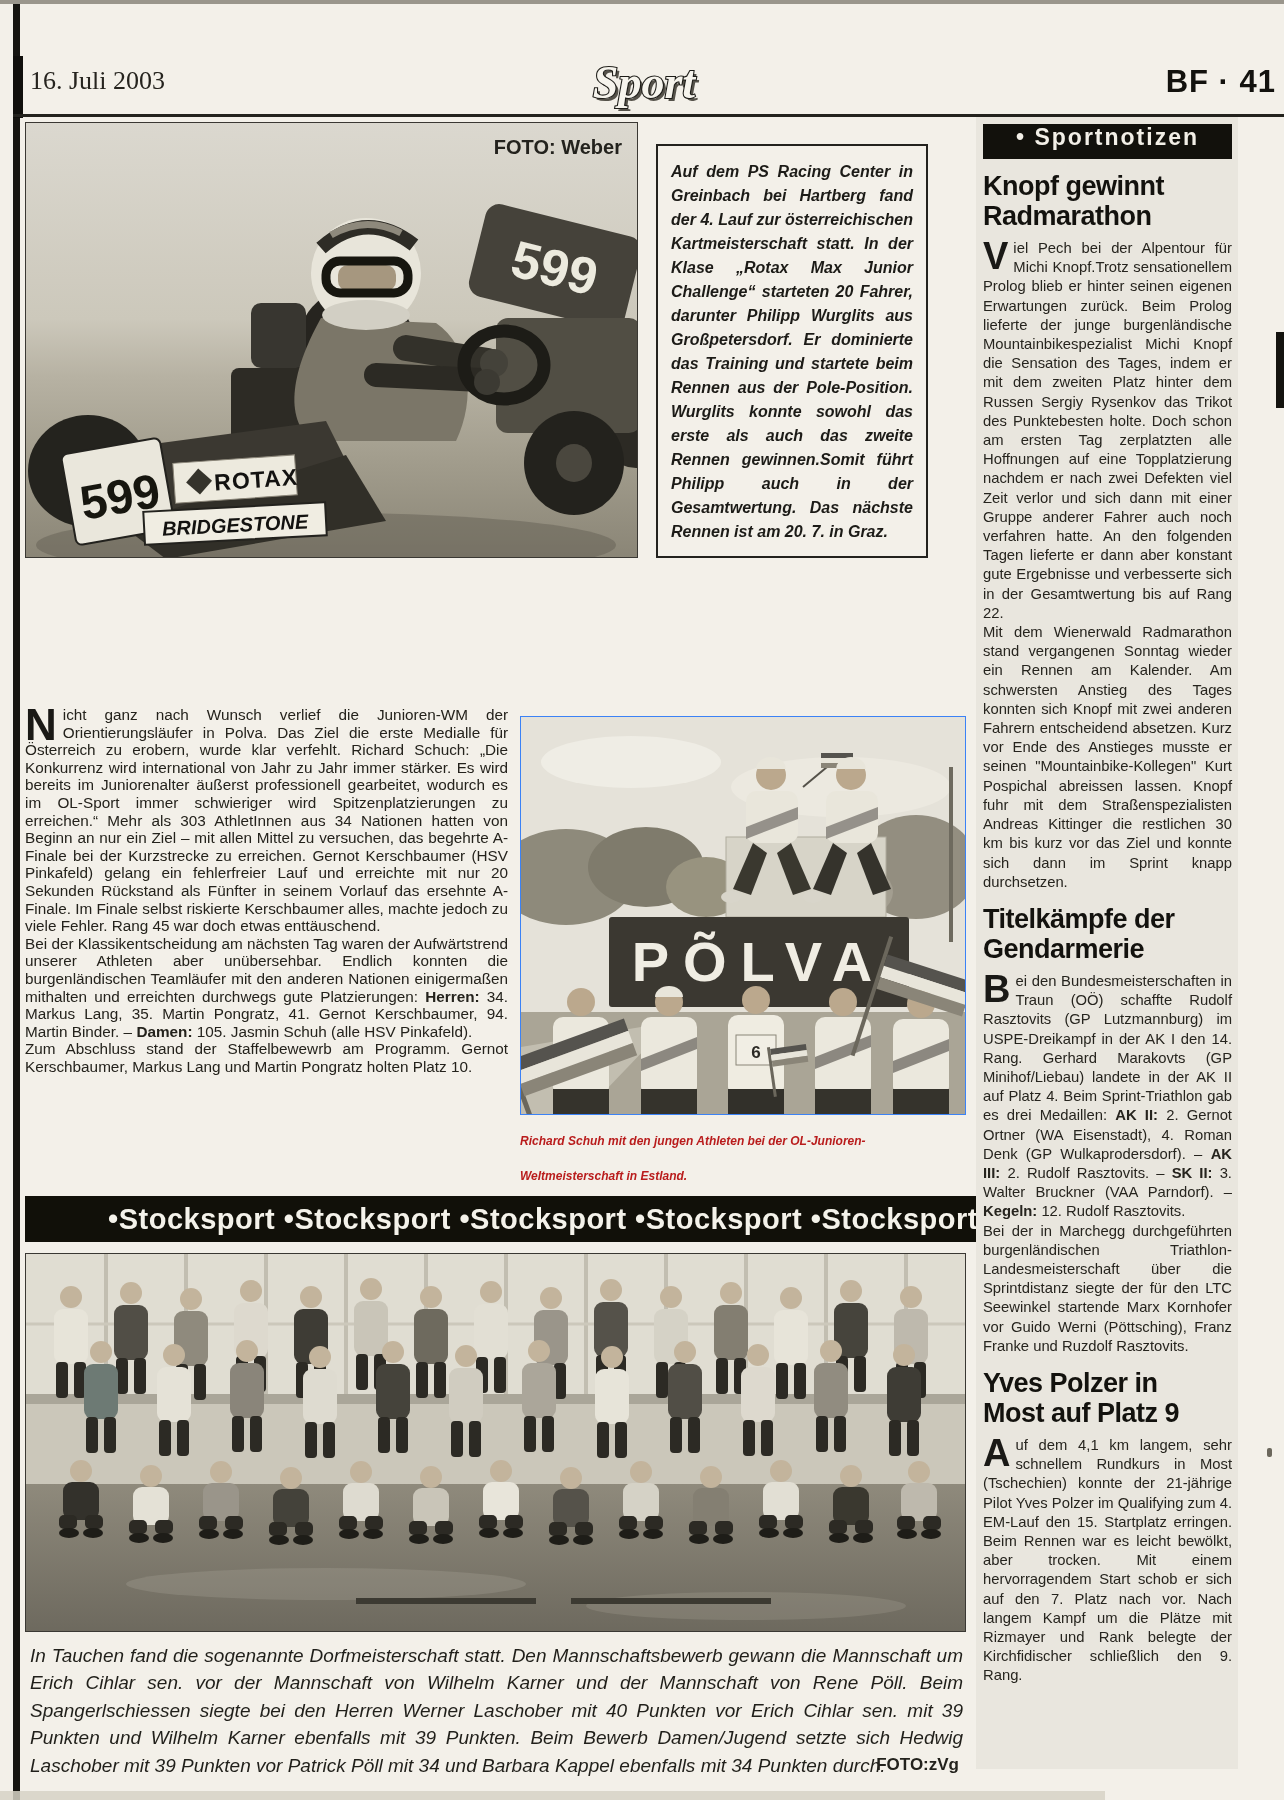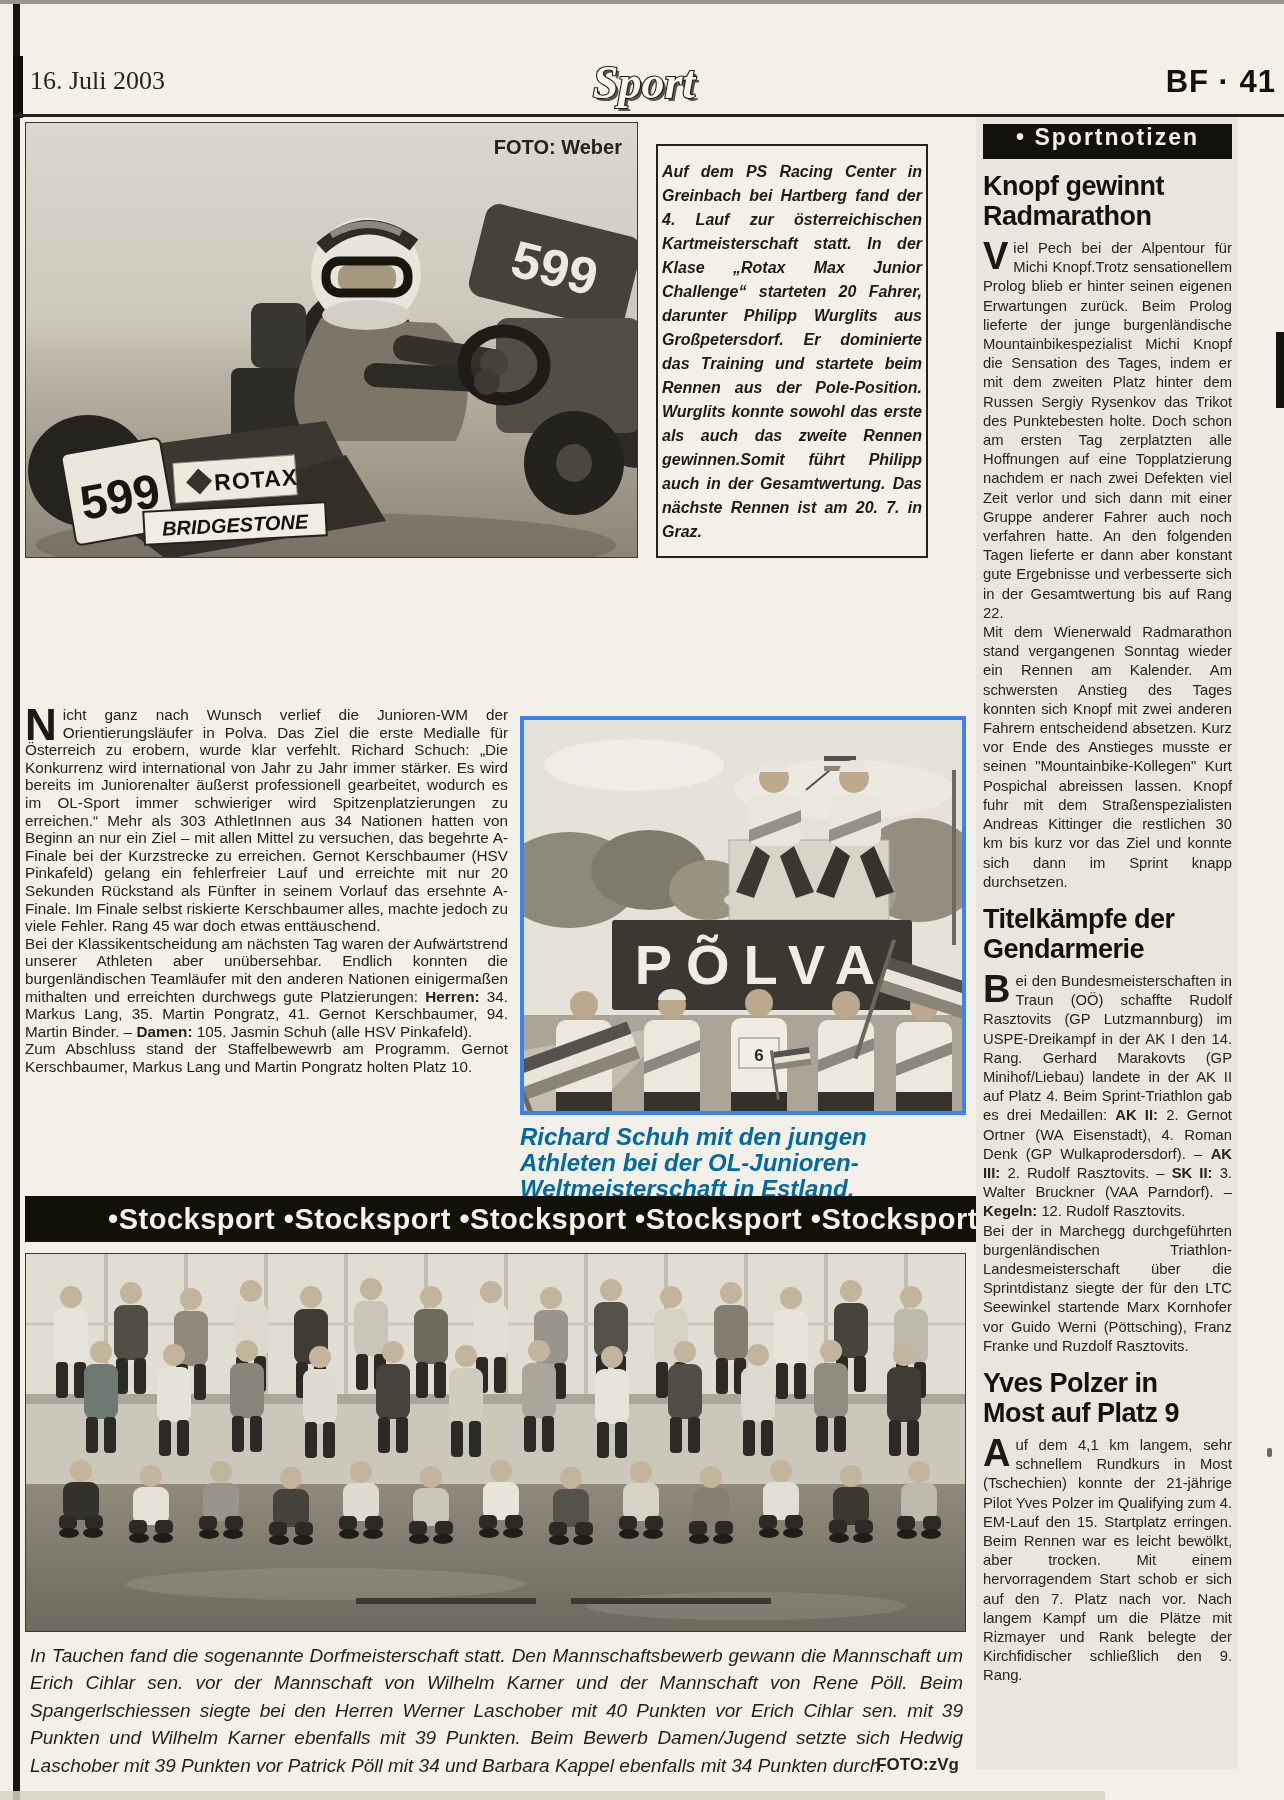--- a/index.html
+++ b/index.html
@@ -22,38 +22,38 @@
   .head-rule{position:absolute;left:13px;right:0;top:110px;height:3px;background:#23221d}
 
   
   .kart-photo{position:absolute;left:25px;top:118px;width:613px;height:436px;border:1px solid #3a3833;
               background:#c9c5b8;overflow:hidden}
   .kart-photo svg{display:block}
   .photo-credit-weber{position:absolute;top:13px;right:15px;font-weight:700;font-size:20px;color:#23221d}
 
   
   .teaser-box{position:absolute;left:656px;top:140px;width:272px;height:414px;border:2px solid #23221e;
-              padding:14px 4px}
+              padding:14px 13px}
   .teaser-box p{font-style:italic;font-weight:700;font-size:16px;line-height:24px;text-align:justify;color:#1c1b17}
 
   
   .headline{position:absolute;left:22px;top:577px;width:960px;font-size:106px;font-weight:700;
             letter-spacing:-3.5px;color:#121210;white-space:nowrap}
   .article-body{position:absolute;left:25px;top:702px;width:483px;font-size:15.3px;line-height:17.6px;
                 text-align:justify;color:#24221c}
   .article-body p{margin:0}
   .dropcap{float:left;font-weight:700;font-size:44px;line-height:33px;margin:2px 6px 0 0;color:#1a1916}
   .sb-drop{font-size:38px;line-height:30px;margin:2px 5px 0 0}
   .rb{font-weight:700}
 
   
-  .polva-photo{position:absolute;left:520px;top:712px;width:446px;height:399px;border:4px solid #3b82f6;
+  .polva-photo{position:absolute;left:520px;top:712px;width:446px;height:399px;border:1px solid #3b82f6;
                background:#e3e0d7;overflow:hidden}
   .polva-caption{position:absolute;left:520px;top:1120px;width:446px;font-style:italic;font-weight:700;
-                 font-size:24px;line-height:26px;color:#0369a1}
+                 font-size:12px;line-height:35px;color:#b91c1c}
 
   
   .stock-banner{position:absolute;left:25px;top:1192px;width:1036px;height:46px;background:#111009;
                 color:#f4f2ea;font-weight:700;font-size:29px;letter-spacing:.5px;
                 display:flex;align-items:center;justify-content:center}
   .group-photo{position:absolute;left:25px;top:1249px;width:941px;height:379px;border:1px solid #3a3833;
                background:#d8d5ca;overflow:hidden}
   .bottom-caption{position:absolute;left:30px;top:1638px;width:933px;font-style:italic;font-size:19px;
                   line-height:27.4px;color:#201f1a;text-align:justify}
   .zvg{position:absolute;right:4px;bottom:1px;font-style:normal;font-weight:700;font-size:17px;color:#23221d}

